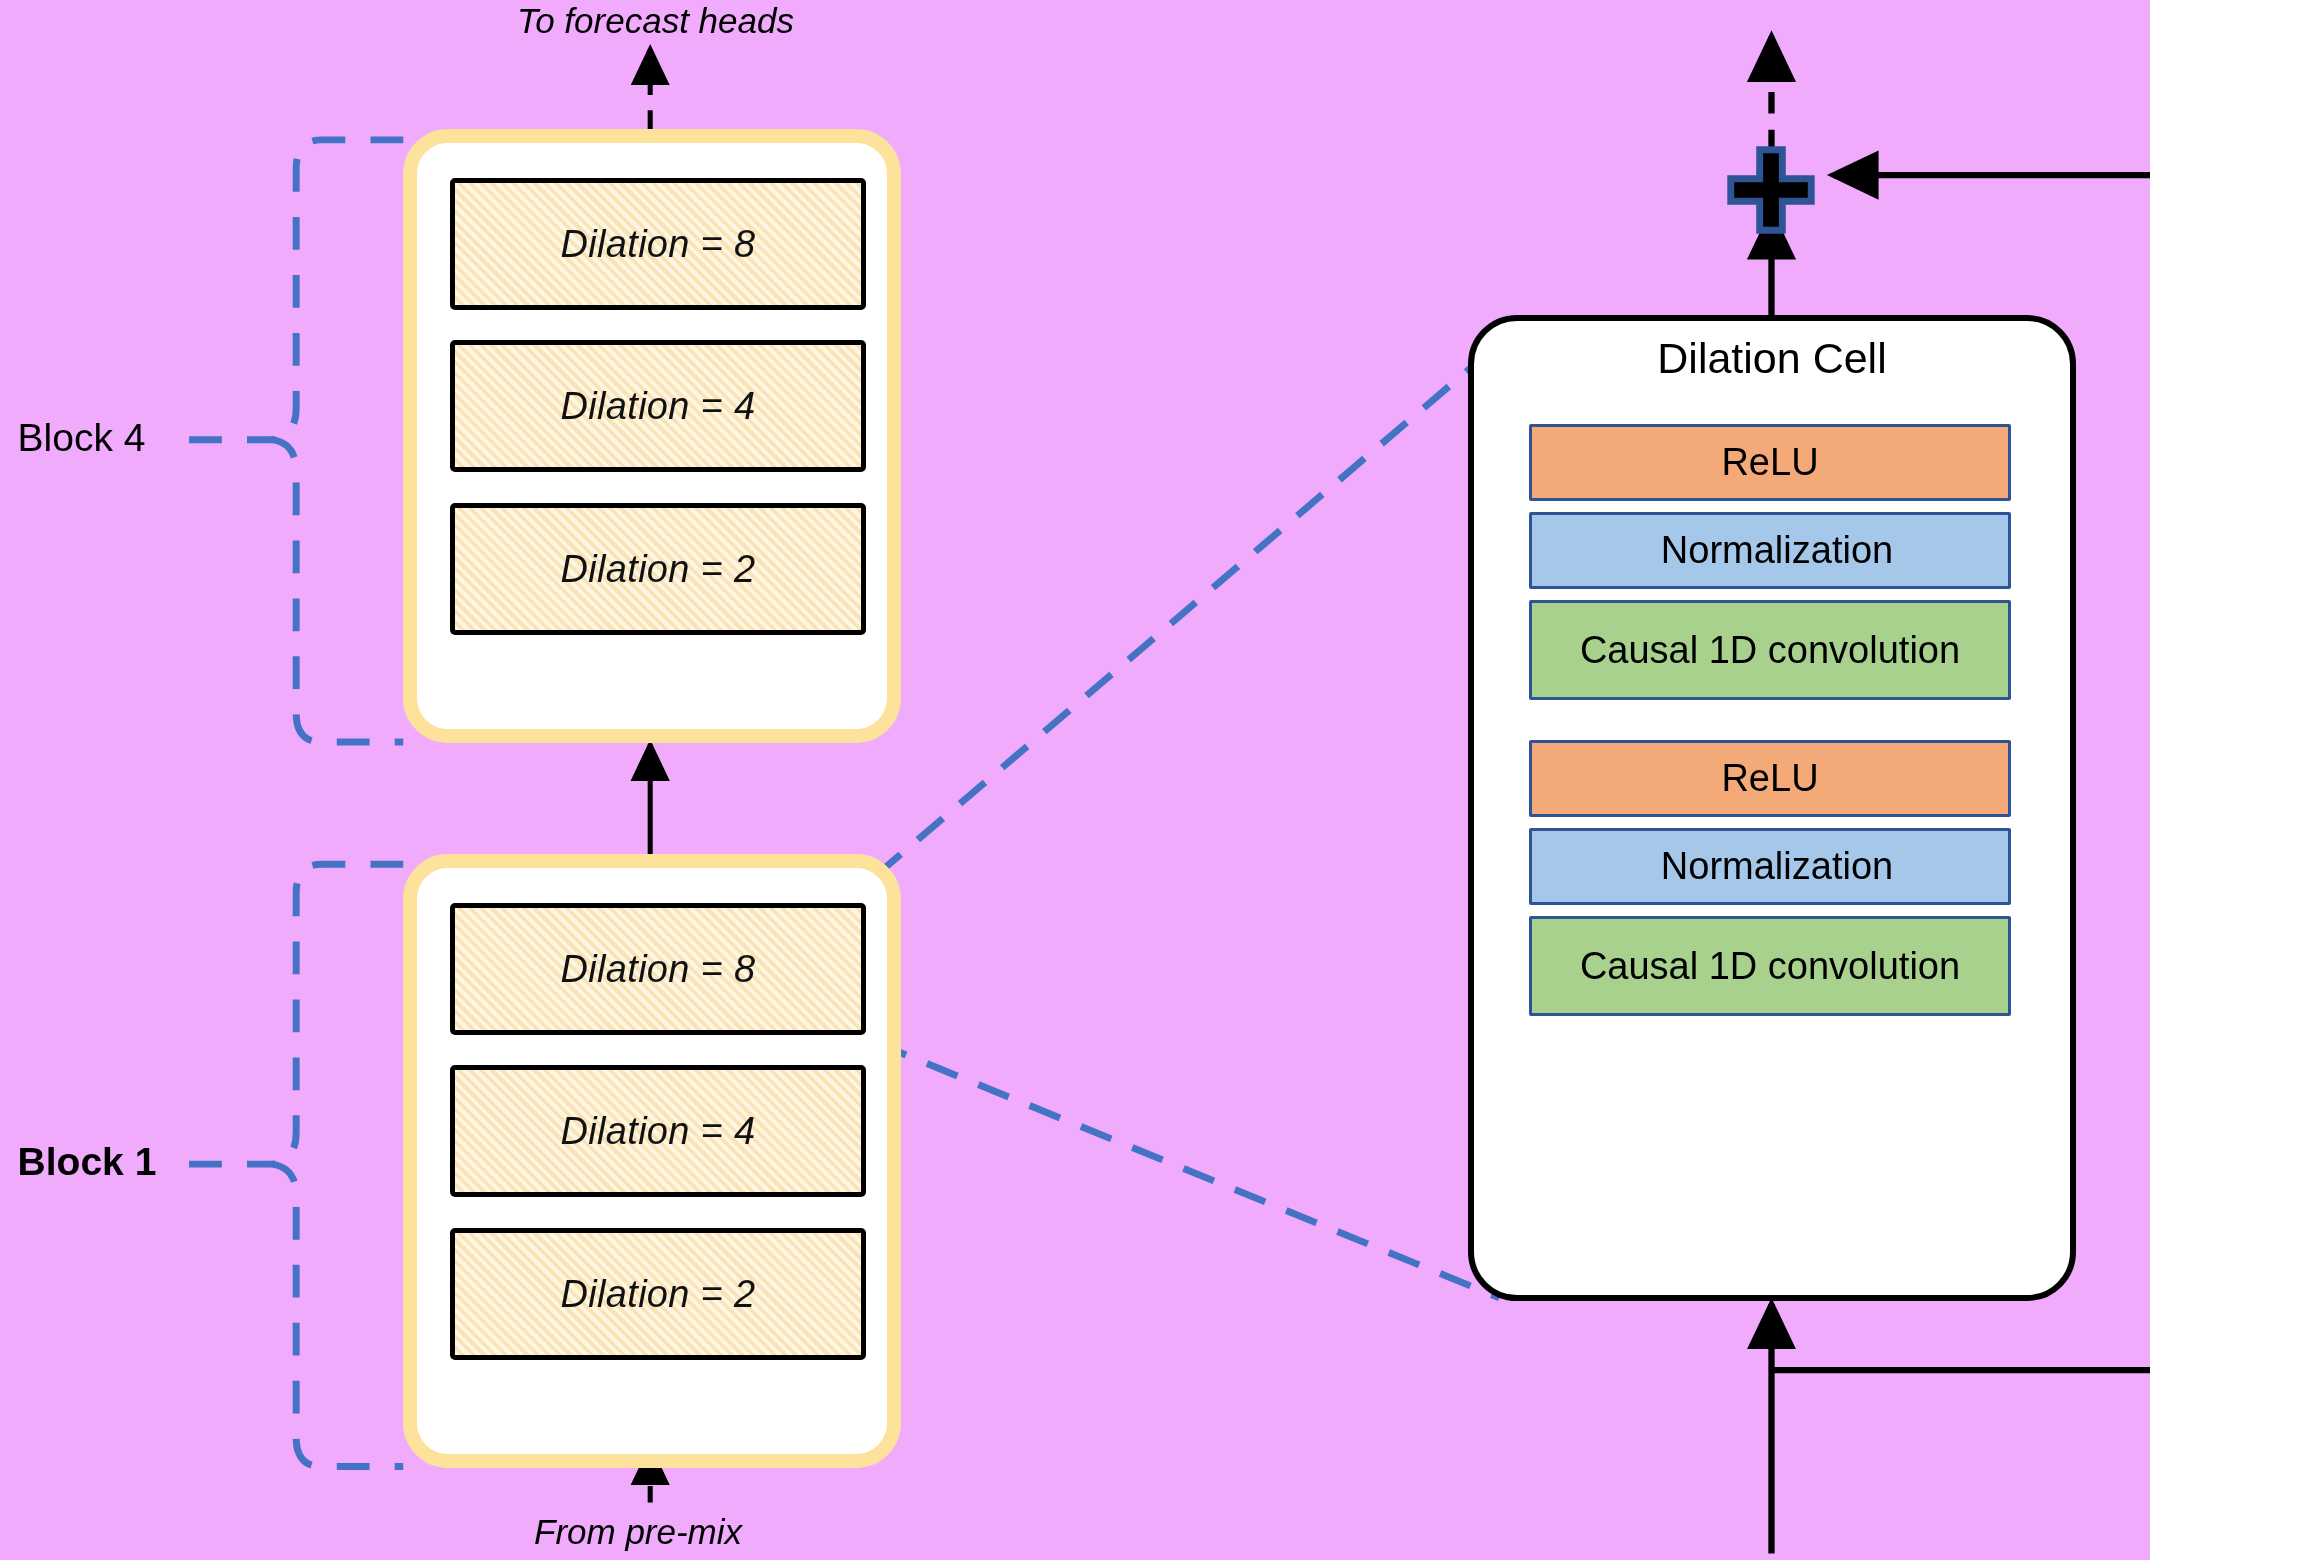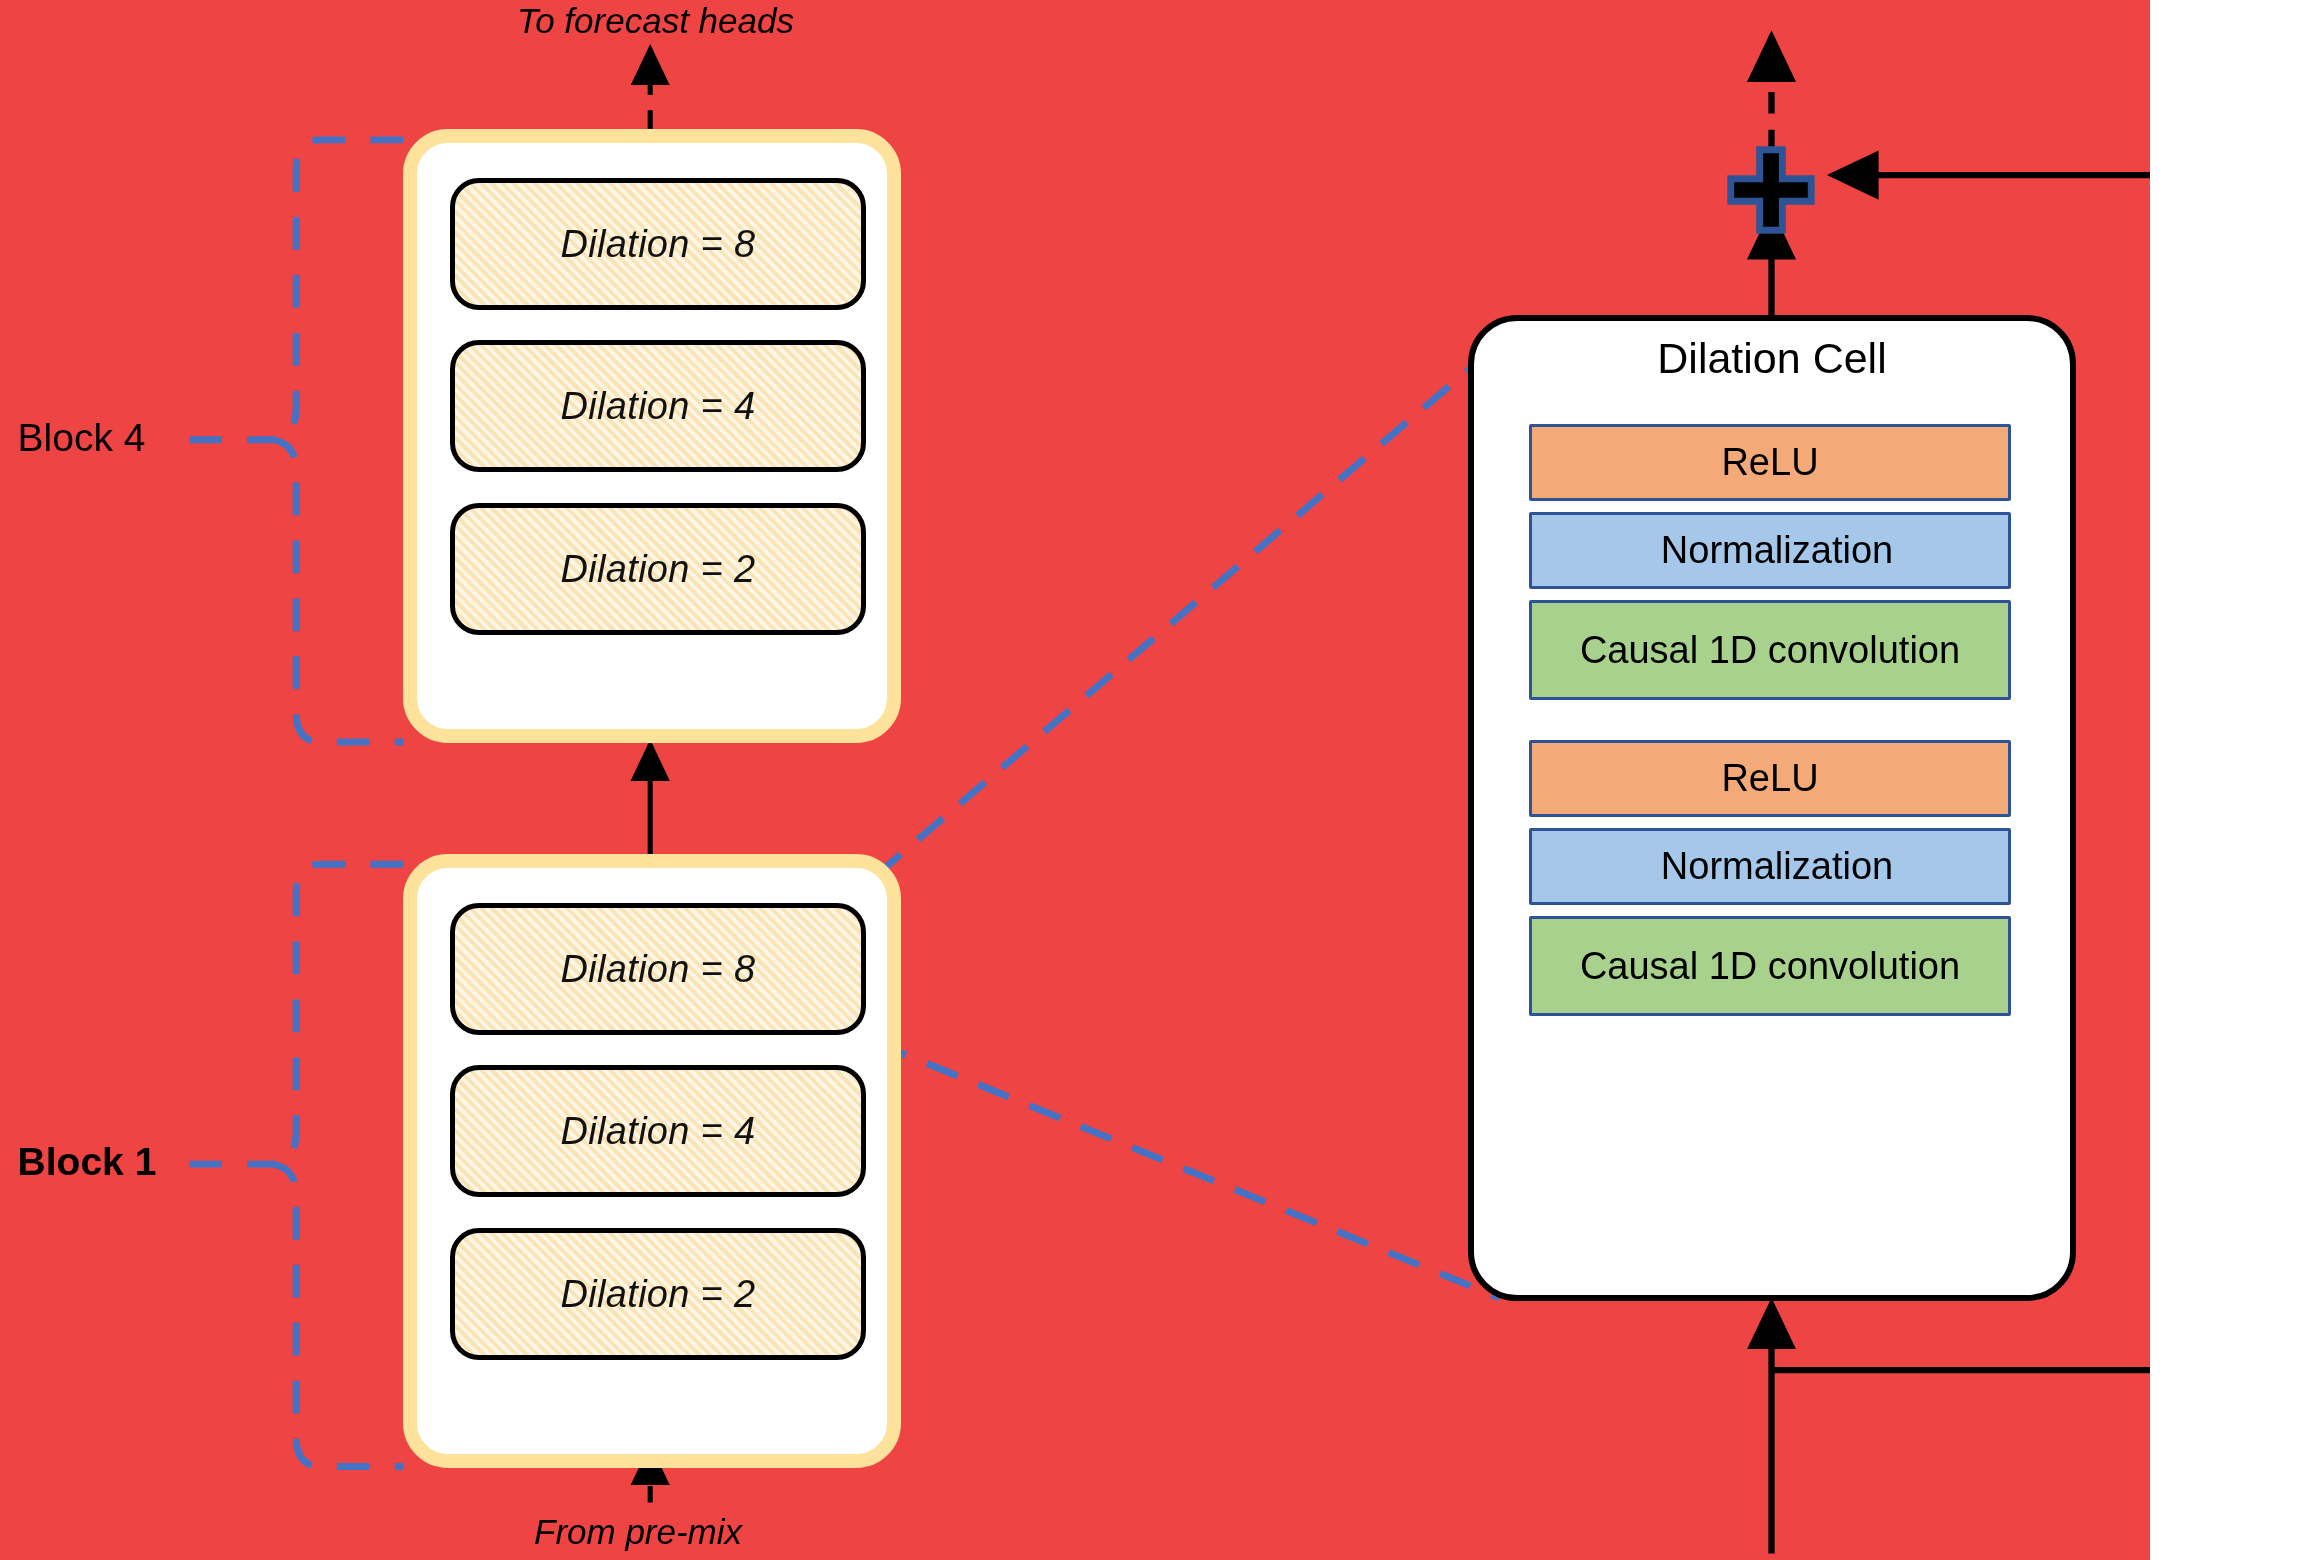--- a/index.html
+++ b/index.html
@@ -8,21 +8,21 @@
     background: #ffffff;
   }
   body {
     font-family: "Liberation Sans", sans-serif;
     color: #000000;
   }
   #stage {
     position: relative;
     width: 2150px;
     height: 1561px;
-    background: #ef4444;
+    background: #f0abfc;
     overflow: hidden;
   }
   #wires {
     position: absolute;
     left: 0; top: 0;
     width: 2319px;
     height: 1561px;
     pointer-events: none;
   }
 
@@ -31,21 +31,21 @@
     position: absolute;
     box-sizing: border-box;
     border: 14px solid #FCE29B;
     border-radius: 45px;
     background: #ffffff;
   }
   .dil-box {
     position: absolute;
     box-sizing: border-box;
     border: 5.7px solid #000000;
-    border-radius: 29px;
+    border-radius: 5px;
     background-color: #FFF7E3;
     background-image: repeating-linear-gradient(
         45deg,
         #FDF6E4 0px, #FDF6E4 3.8px,
         #FAE3B4 3.8px, #FAE3B4 7.6px);
     display: flex;
     align-items: center;
     justify-content: center;
   }
   .dil-label {

